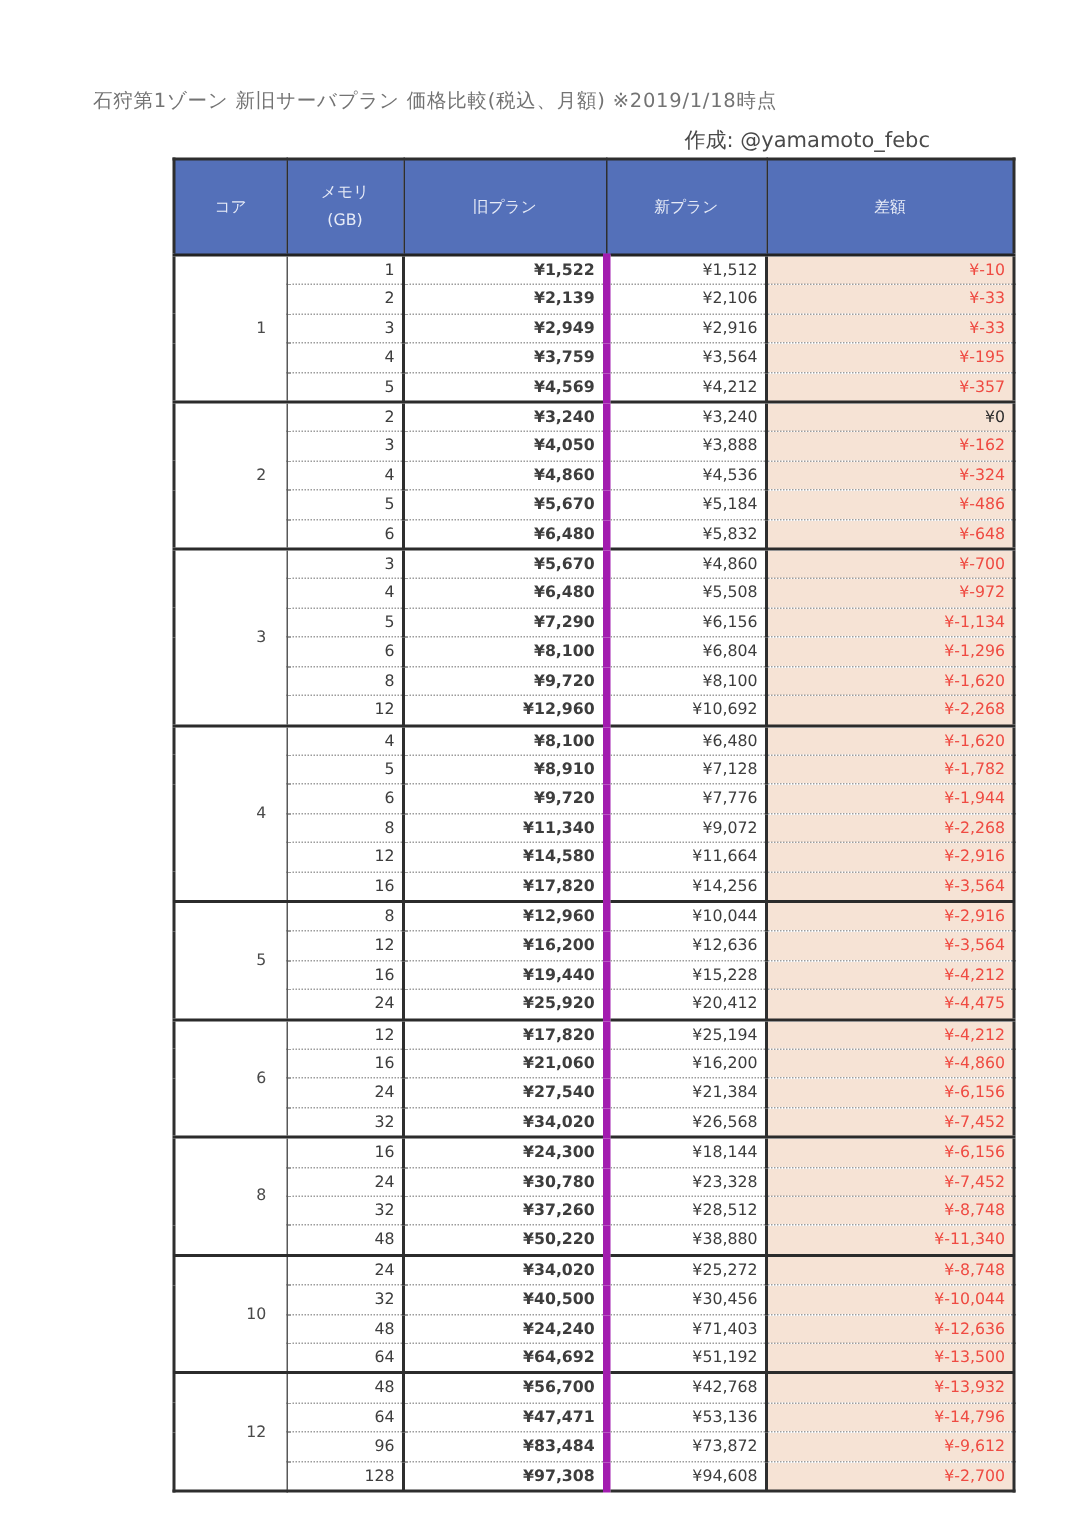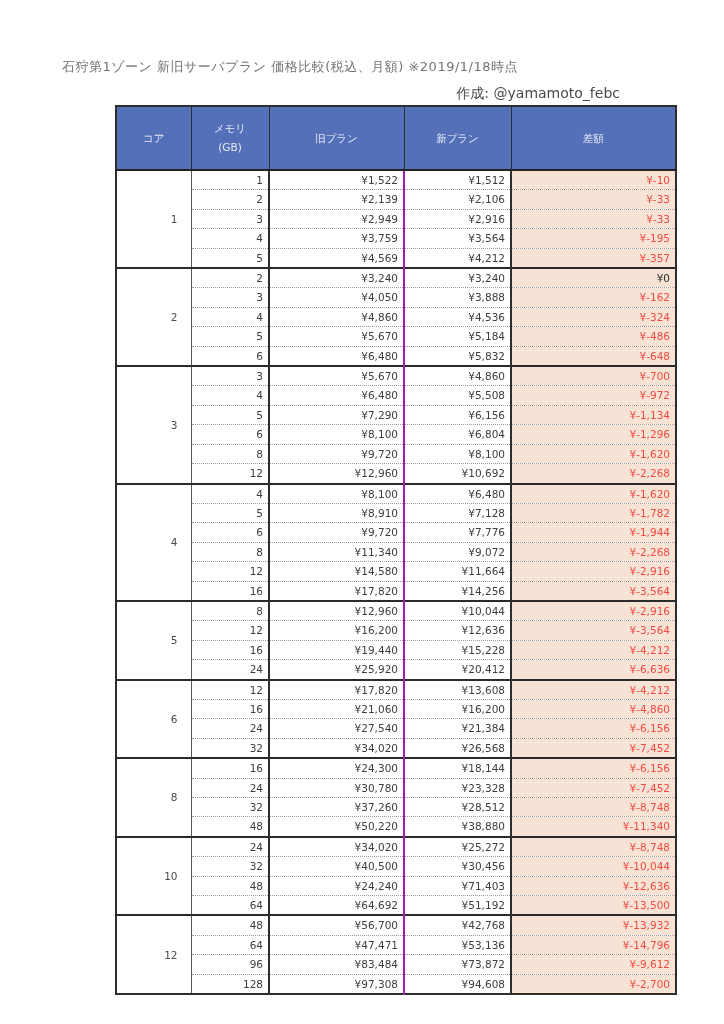--- a/index.html
+++ b/index.html
@@ -31,21 +31,21 @@
     border-left:1px solid #2e2e2e;border-right:1px solid #2e2e2e;
     border-bottom:2px solid #232323;text-align:center;
   }
   td{
     font-size:10.5px;height:18.4px;line-height:18.4px;
     padding:0 5px 0 0;text-align:right;color:#3d3d3d;
     vertical-align:middle;white-space:nowrap;overflow:hidden;
   }
   td.core-cell{border-right:1px solid #585858;padding-right:13px;color:#4a4a4a;}
   td.memory-cell{border-right:2px solid #2e2e2e;}
-  td.old-cell{border-right:2px solid #a21caf;}
+  td.old-cell{border-right:5px solid #a21caf;font-weight:bold;}
   td.new-cell{border-right:2px solid #2e2e2e;}
   td.diff-cell{background:#f6e3d5;color:#ef4b42;}
   td.diff-cell.zero{color:#2d2d2d;}
   tbody tr.group-start td{border-top:2px solid #2b2b2b;}
   tbody tr:not(.group-start) td{border-top:1px dotted #9c9c9c;}
 </style>
 </head>
 <body>
 
 <div class="page">
@@ -224,27 +224,27 @@
         <tr>
           <td class="memory-cell">16</td>
           <td class="old-cell">¥19,440</td>
           <td class="new-cell">¥15,228</td>
           <td class="diff-cell">¥-4,212</td>
         </tr>
         <tr>
           <td class="memory-cell">24</td>
           <td class="old-cell">¥25,920</td>
           <td class="new-cell">¥20,412</td>
-          <td class="diff-cell">¥-6,636</td>
+          <td class="diff-cell">¥-4,475</td>
         </tr>
         <tr class="group-start">
           <td class="core-cell" rowspan="4">6</td>
           <td class="memory-cell">12</td>
           <td class="old-cell">¥17,820</td>
-          <td class="new-cell">¥13,608</td>
+          <td class="new-cell">¥25,194</td>
           <td class="diff-cell">¥-4,212</td>
         </tr>
         <tr>
           <td class="memory-cell">16</td>
           <td class="old-cell">¥21,060</td>
           <td class="new-cell">¥16,200</td>
           <td class="diff-cell">¥-4,860</td>
         </tr>
         <tr>
           <td class="memory-cell">24</td>

